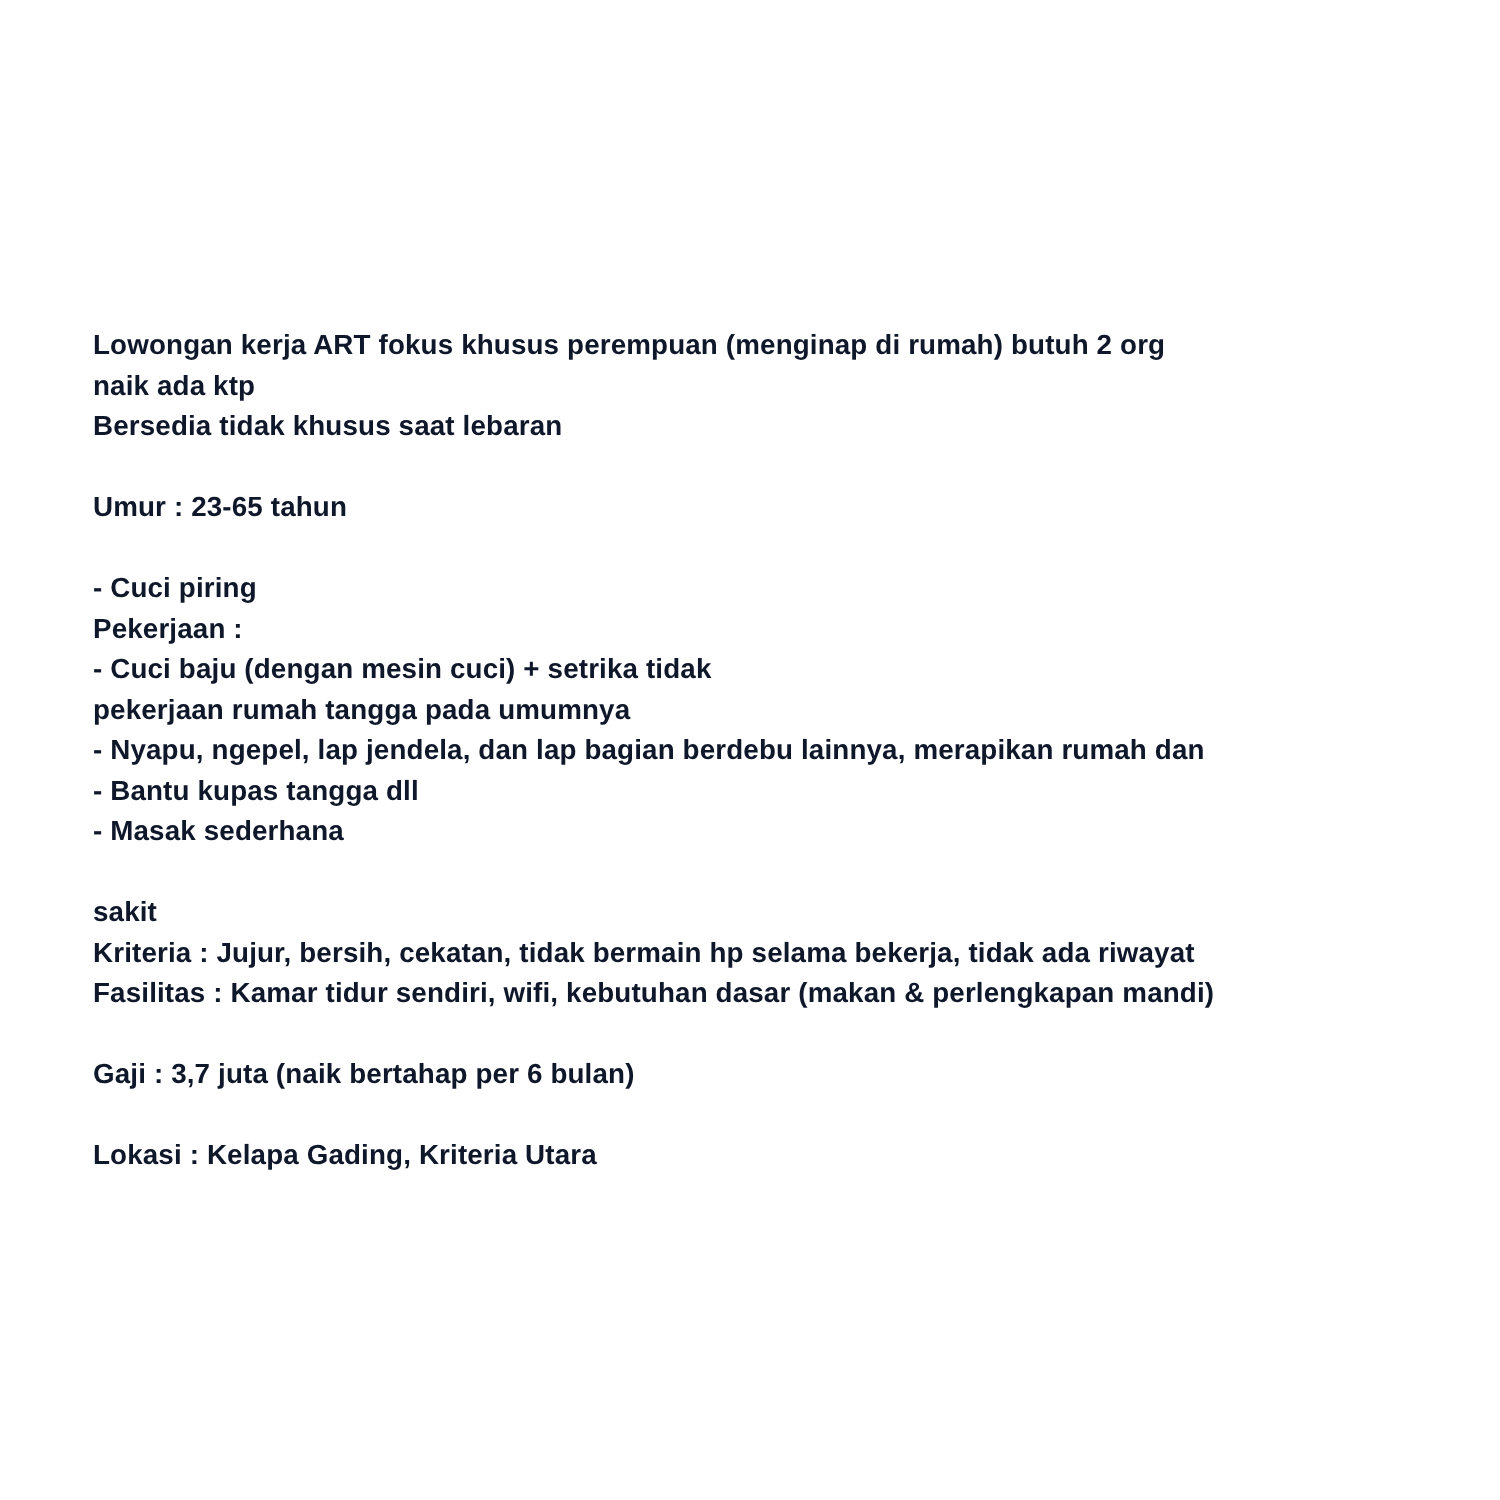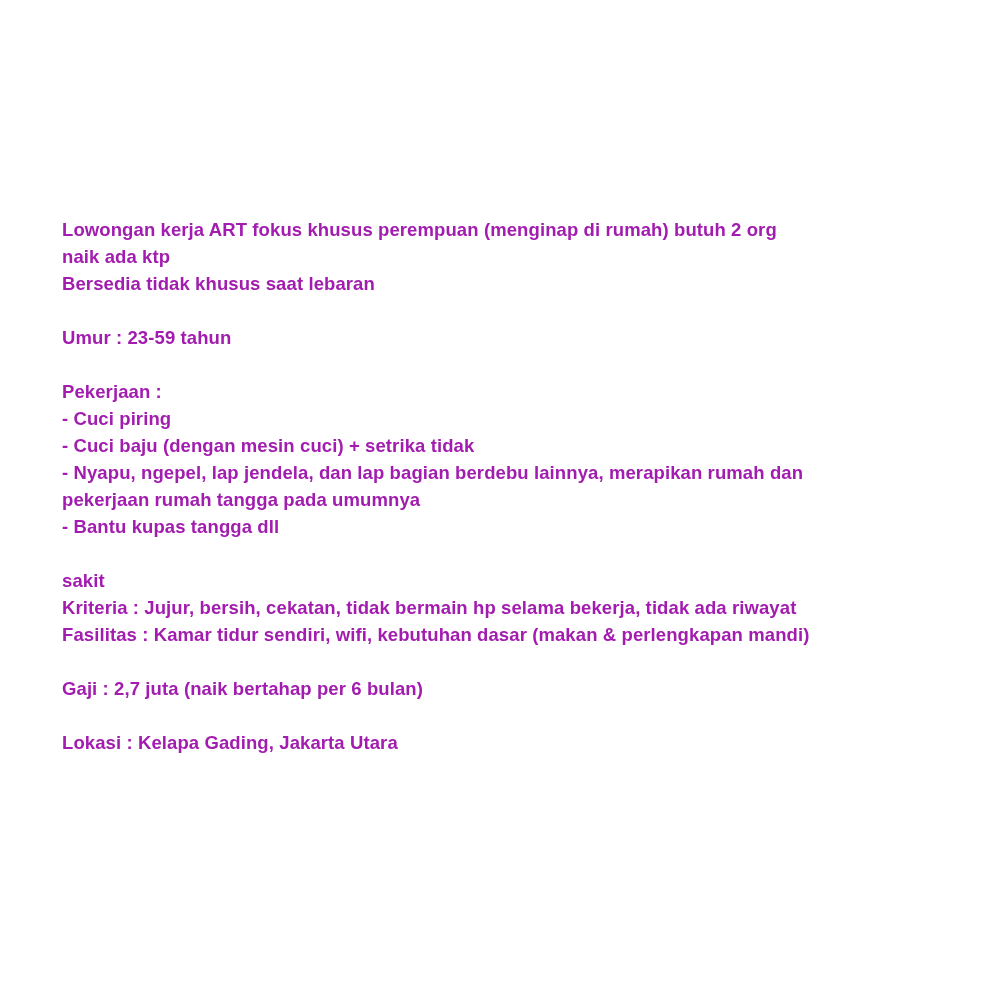--- a/index.html
+++ b/index.html
@@ -15,50 +15,51 @@
     }
     .doc {
       position: absolute;
       left: 62px;
       top: 216px;
       width: 900px;
       font-family: "Liberation Sans", sans-serif;
       font-weight: bold;
       font-size: 18.5px;
       line-height: 27px;
-      color: #a21caf;
+      color: #0f172a;
       letter-spacing: 0.1px;
     }
     .line {
       display: block;
       white-space: pre;
       height: 27px;
     }
     .gap {
       display: block;
       height: 27px;
     }
   </style>
 </head>
 <body>
 
 <div class="doc">
   <span class="line">Lowongan kerja ART fokus khusus perempuan (menginap di rumah) butuh 2 org</span>
   <span class="line">naik ada ktp</span>
   <span class="line">Bersedia tidak khusus saat lebaran</span>
   <span class="gap"></span>
-  <span class="line">Umur : 23-59 tahun</span>
+  <span class="line">Umur : 23-65 tahun</span>
   <span class="gap"></span>
+  <span class="line">- Cuci piring</span>
   <span class="line">Pekerjaan :</span>
-  <span class="line">- Cuci piring</span>
   <span class="line">- Cuci baju (dengan mesin cuci) + setrika tidak</span>
+  <span class="line">pekerjaan rumah tangga pada umumnya</span>
   <span class="line">- Nyapu, ngepel, lap jendela, dan lap bagian berdebu lainnya, merapikan rumah dan</span>
-  <span class="line">pekerjaan rumah tangga pada umumnya</span>
   <span class="line">- Bantu kupas tangga dll</span>
+  <span class="line">- Masak sederhana</span>
   <span class="gap"></span>
   <span class="line">sakit</span>
   <span class="line">Kriteria : Jujur, bersih, cekatan, tidak bermain hp selama bekerja, tidak ada riwayat</span>
   <span class="line">Fasilitas : Kamar tidur sendiri, wifi, kebutuhan dasar (makan &amp; perlengkapan mandi)</span>
   <span class="gap"></span>
-  <span class="line">Gaji : 2,7 juta (naik bertahap per 6 bulan)</span>
+  <span class="line">Gaji : 3,7 juta (naik bertahap per 6 bulan)</span>
   <span class="gap"></span>
-  <span class="line">Lokasi : Kelapa Gading, Jakarta Utara</span>
+  <span class="line">Lokasi : Kelapa Gading, Kriteria Utara</span>
 </div>
 
 </body></html>

